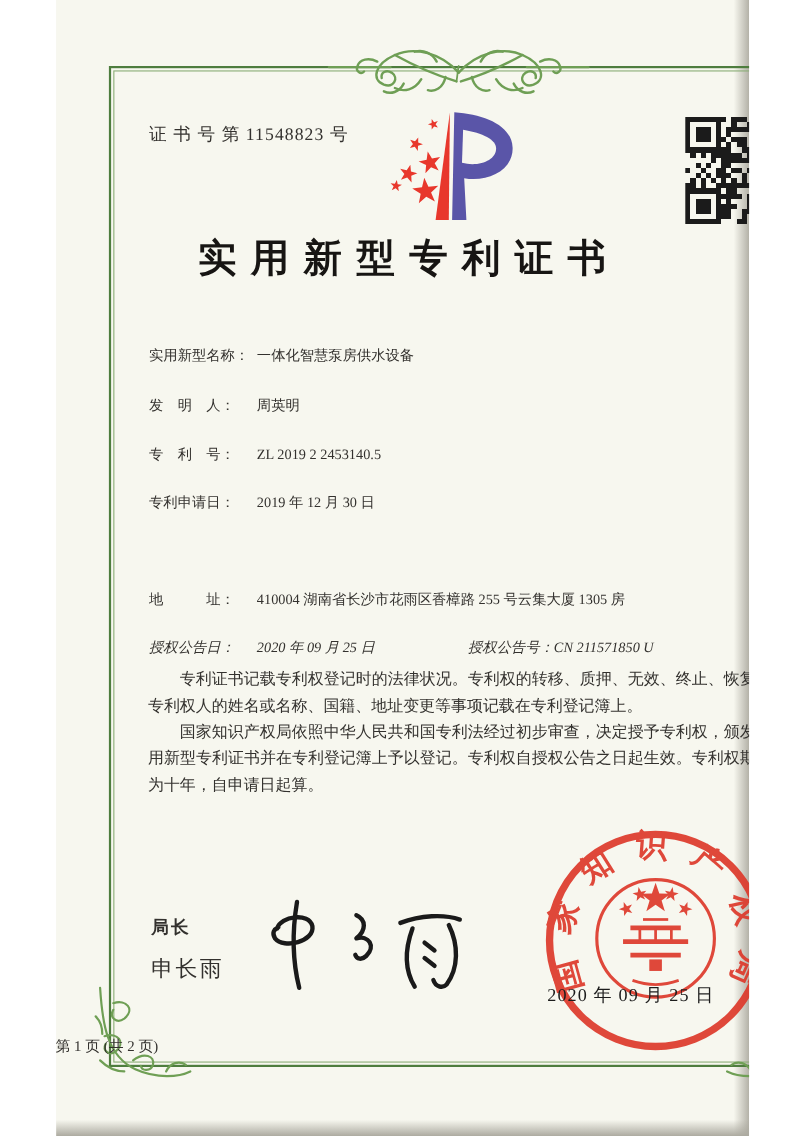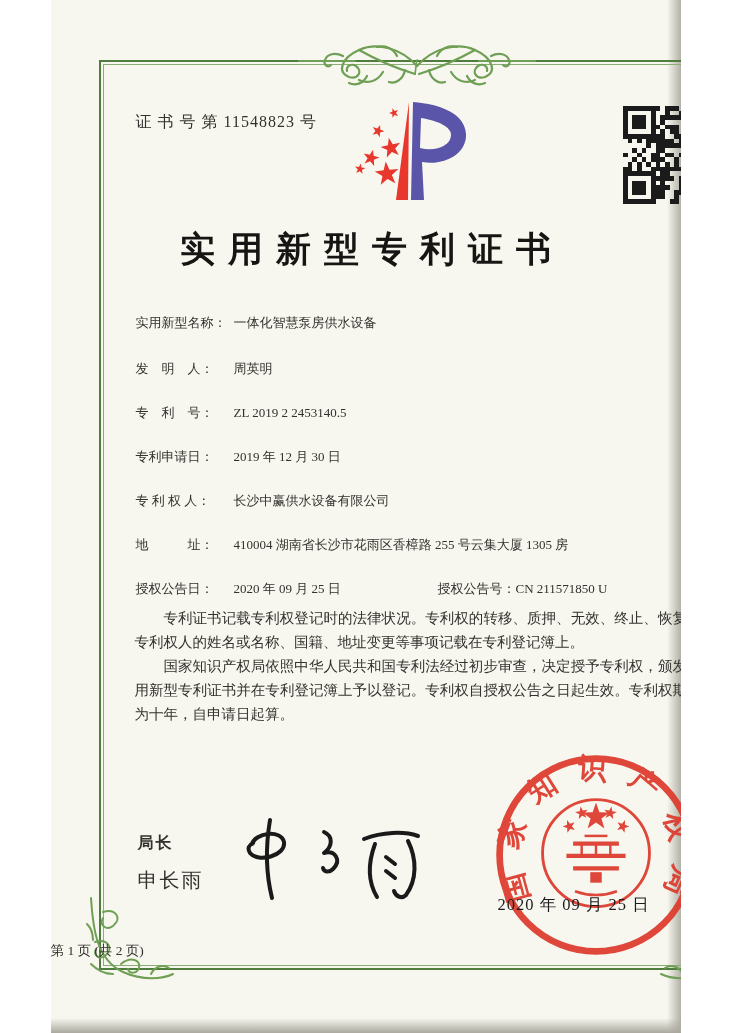--- a/index.html
+++ b/index.html
@@ -19,27 +19,27 @@
     border:2.5px solid var(--border_green,#4e7d3e); box-sizing:border-box;
   }
   .border-inner { position:absolute; inset:2px; border:1px solid var(--border_green_light,#8aad76); }
   .ornament-top { position:absolute; left:246px; top:32px; width:240px; height:58px; }
   .flourish { position:absolute; width:96px; height:92px; }
   .flourish.bl { left:30px;  top:894px; }
   .flourish.br { left:606px; top:894px; transform:scaleX(-1); }
   .cert-no { position:absolute; left:85px; top:112px; font-size:16px; letter-spacing:1px; }
   .logo { position:absolute; left:296px; top:96px; width:140px; height:112px; }
   .qr { position:absolute; left:572px; top:106px; width:98px; height:98px; }
-  .title { position:absolute; left:0; top:226px; width:100%; text-align:center;
+  .title { position:absolute; left:0; top:211px; width:100%; text-align:center;
     font-size:35px; font-weight:bold; letter-spacing:13px; padding-left:13px;
     box-sizing:border-box; color:#171513; }
   .field-row { position:absolute; left:85px; font-size:13px; white-space:nowrap; }
   .field-label { display:inline-block; min-width:98px; white-space:pre; }
   .field-value { margin-left:0px; }
-  .pair2 { position:absolute; left:302px; top:0; white-space:nowrap; }
+  .pair2 { position:absolute; left:290px; top:0; white-space:nowrap; }
   .paras { position:absolute; left:84px; top:606px; width:567px;
     font-size:14.5px; line-height:24px; text-align:justify; }
   .paras p { margin:0; text-indent:2em; }
   .sig-title { position:absolute; left:87px; top:833px; font-size:16px; letter-spacing:2px;font-weight:bold; }
   .sig-name  { position:absolute; left:87px; top:867px; font-size:20px; letter-spacing:2px; }
   .signature { position:absolute; left:185px; top:808px; width:185px; height:100px; }
   .seal { position:absolute; left:440px; top:750px; width:210px; height:210px; opacity:0.92; }
   .seal-date { position:absolute; left:447px; top:894px; font-size:16.5px;
     letter-spacing:1px; color:#1c1c1c; z-index:5; }
   .page-num { position:absolute; left:0; top:942px; width:100%; text-align:left; font-size:13.5px; }
@@ -286,27 +286,24 @@
   </div>
   <div class="field-row" style="top:360px">
     <span class="field-label">发　明　人：</span><span class="field-value">周英明</span>
   </div>
   <div class="field-row" style="top:404px">
     <span class="field-label">专　利　号：</span><span class="field-value">ZL 2019 2 2453140.5</span>
   </div>
   <div class="field-row" style="top:448px">
     <span class="field-label">专利申请日：</span><span class="field-value">2019 年 12 月 30 日</span>
   </div>
-  <div class="field-row" style="top:492px">
-    <span class="field-label">专 利 权 人：</span><span class="field-value">长沙中赢供水设备有限公司</span>
-  </div>
   <div class="field-row" style="top:536px">
     <span class="field-label">地　　　址：</span><span class="field-value">410004 湖南省长沙市花雨区香樟路 255 号云集大厦 1305 房</span>
   </div>
-  <div class="field-row" style="top:580px; right:60px;">
+  <div class="field-row" style="top:580px; right:60px;font-style:italic;">
     <span class="field-label">授权公告日：</span><span class="field-value">2020 年 09 月 25 日</span>
     <span class="pair2">
       <span>授权公告号：</span><span>CN 211571850 U</span>
     </span>
   </div>
 
   <div class="paras">
     <p>专利证书记载专利权登记时的法律状况。专利权的转移、质押、无效、终止、恢复和专利权人的姓名或名称、国籍、地址变更等事项记载在专利登记簿上。</p>
     <p>国家知识产权局依照中华人民共和国专利法经过初步审查，决定授予专利权，颁发实用新型专利证书并在专利登记簿上予以登记。专利权自授权公告之日起生效。专利权期限为十年，自申请日起算。</p>
   </div>

